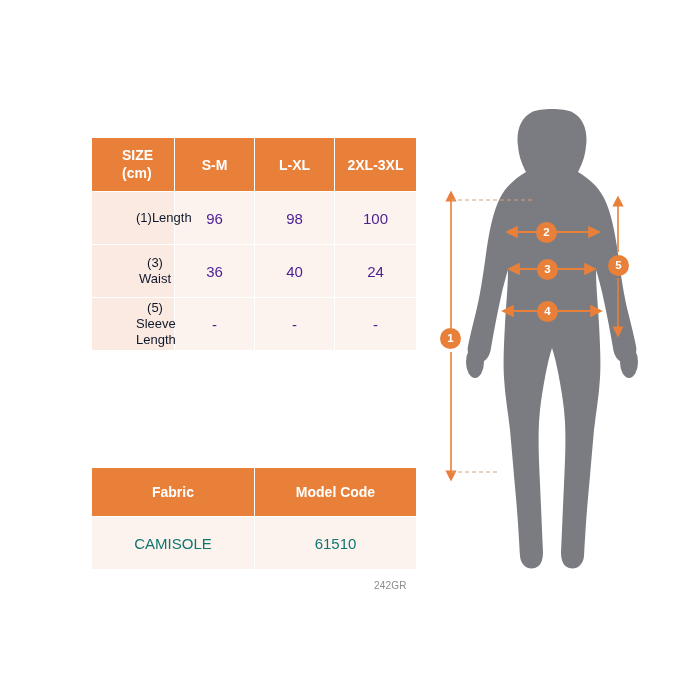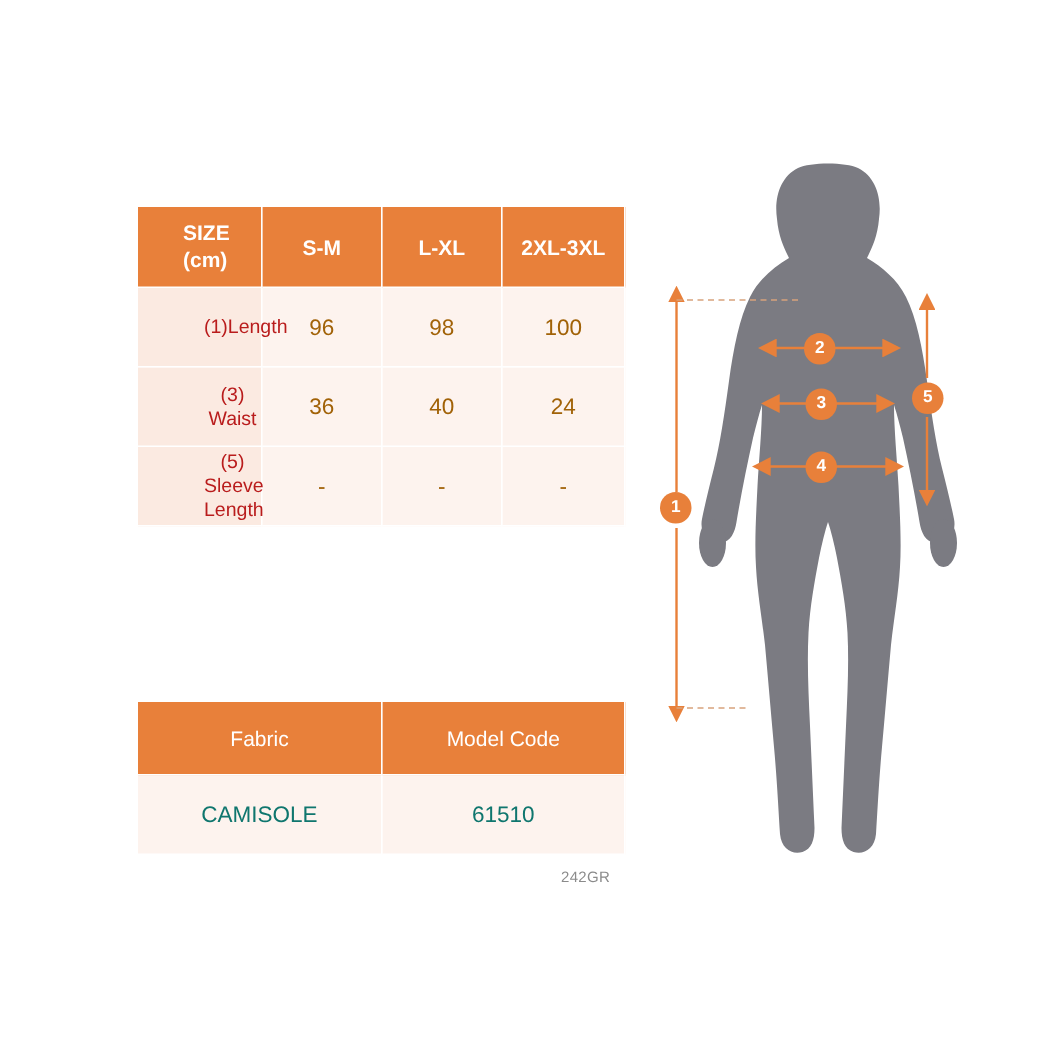--- a/index.html
+++ b/index.html
@@ -47,28 +47,28 @@
   }
   .size-table .hdr.label {
     text-align: left;
     padding-left: 30px;
     line-height: 1.25;
   }
   .size-table .rowlabel {
     background: #fbeae1;
     text-align: center;
     font-size: 13px;
-    color: #b91c1c;
+    color: #0f172a;
     line-height: 1.25;
     padding-left: 44px;
   }
   .size-table .cell {
     background: #fdf3ee;
     font-size: 15px;
-    color: #a16207;
+    color: #4c1d95;
   }
   .size-table col.c0 { width: 83px; }
   .size-table col.c1 { width: 80px; }
   .size-table col.c2 { width: 80px; }
   .size-table col.c3 { width: 82px; }
 
   
   .fabric-table {
     position: absolute;
     left: 91px;
@@ -79,21 +79,21 @@
   }
   .fabric-table td {
     border: 1px solid #ffffff;
     text-align: center;
     vertical-align: middle;
     padding: 0;
   }
   .fabric-table .fhdr {
     background: #e8803a;
     color: #ffffff;
-    font-weight: normal;
+    font-weight: bold;
     font-size: 14px;
     height: 48px;
   }
   .fabric-table .fval {
     background: #fdf3ee;
     color: #0f766e;
     font-size: 15px;
     height: 52px;
   }
   .fabric-table col.f0 { width: 163px; }

